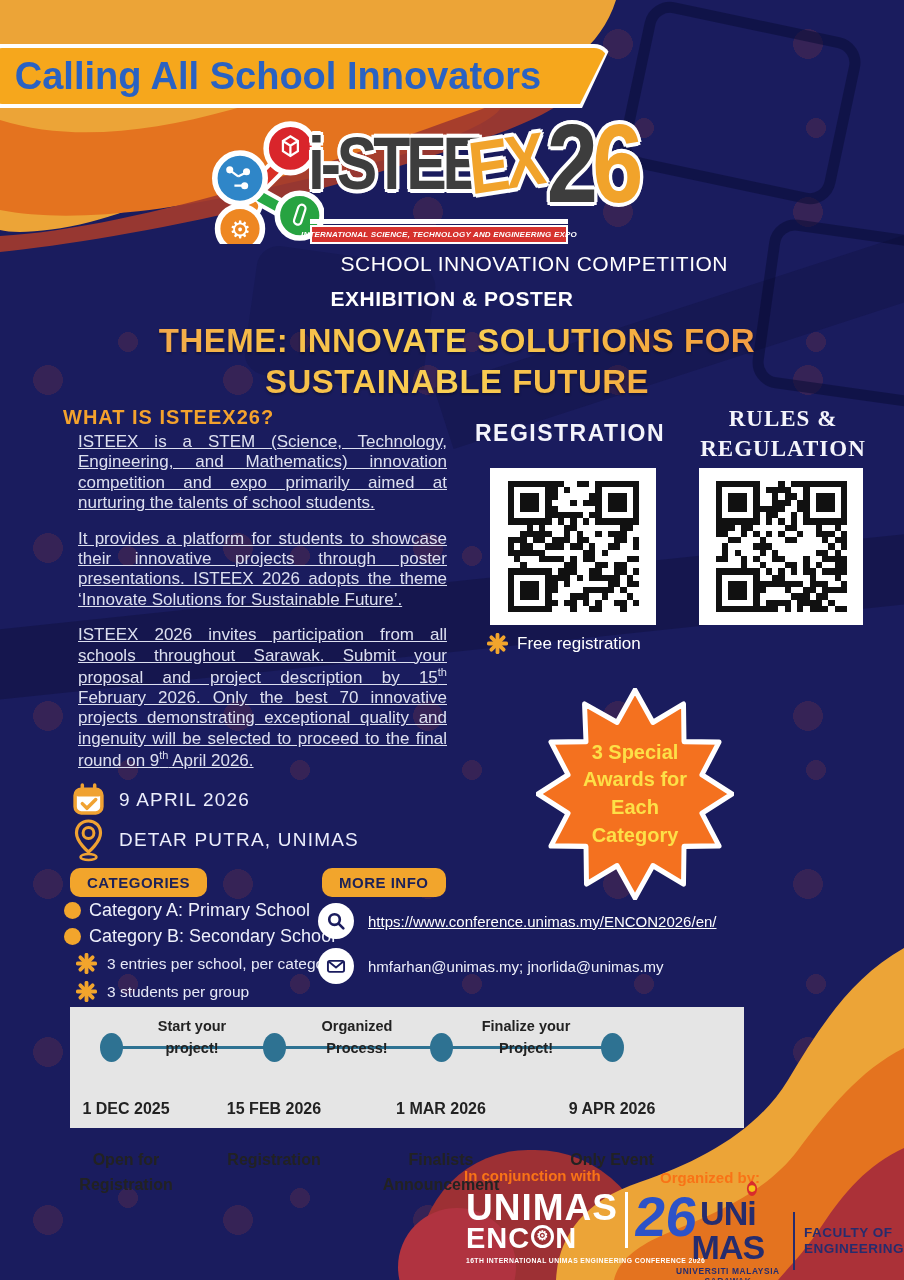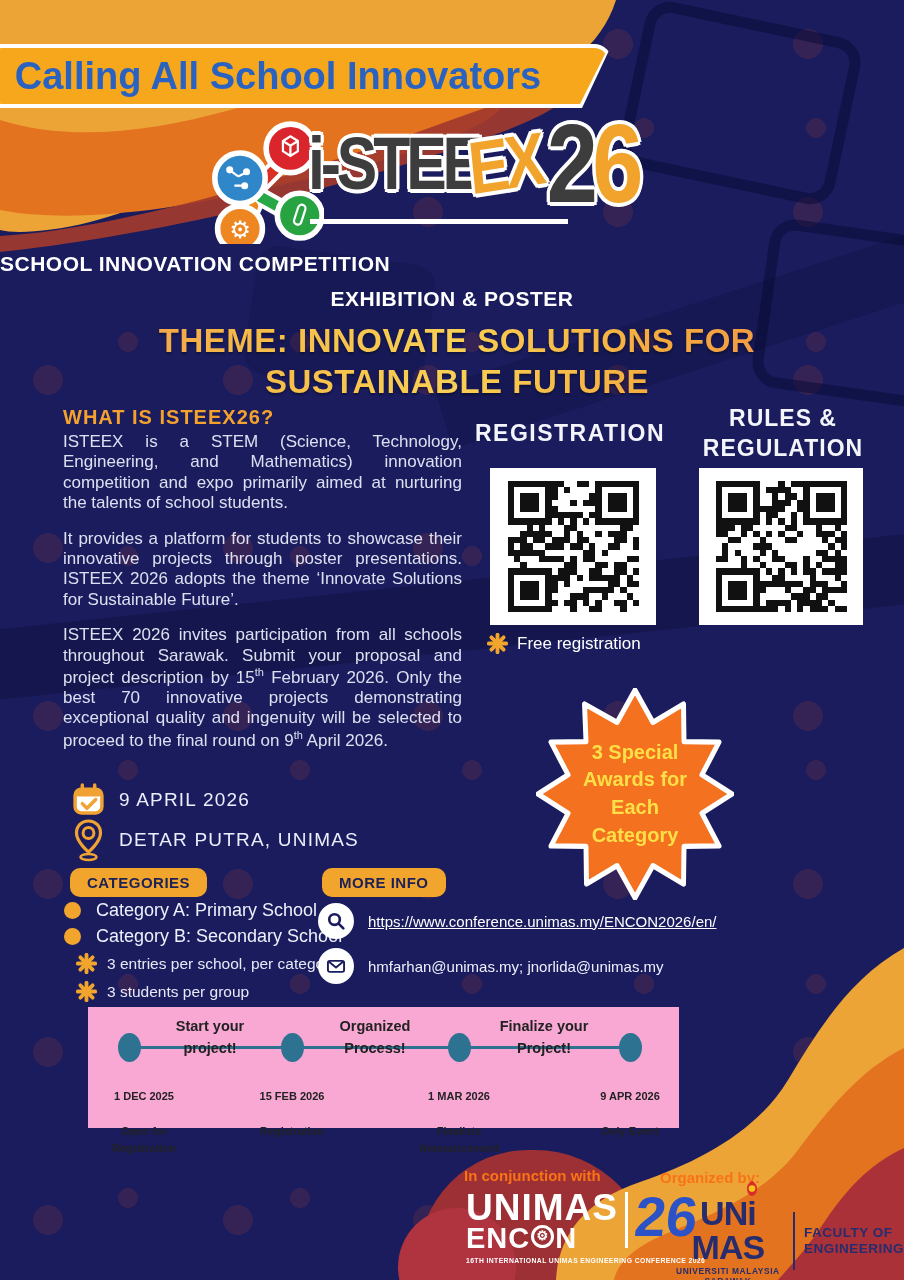--- a/index.html
+++ b/index.html
@@ -39,78 +39,78 @@
   .lt-amber{font-size:74px;font-weight:900;color:#f1a32b;letter-spacing:-5px;
     display:inline-block;transform:rotate(-7deg);margin-left:-12px;}
   .ly-dark{font-size:112px;font-weight:900;color:#3d3d3d;letter-spacing:-7px;vertical-align:-13px;margin-left:6px;}
   .ly-amber{font-size:112px;font-weight:900;color:#f1a32b;letter-spacing:-7px;vertical-align:-13px;}
   .logo-bar{position:absolute;left:98px;bottom:30px;width:258px;height:5px;background:#fff;}
   .logo-ribbon{position:absolute;left:98px;bottom:10px;width:258px;height:19px;background:#d6322e;
     border:2px solid #fff;display:flex;align-items:center;justify-content:center;}
   .logo-ribbon span{font-size:8px;font-weight:800;font-style:italic;color:#fff;white-space:nowrap;letter-spacing:.2px;}
 
   
-  .sub1{position:absolute;left:0;top:252px;width:728px;text-align:left;color:#fff;
-    font-size:21px;font-weight:700;letter-spacing:.5px;}
+  .sub1{position:absolute;left:0;top:252px;width:728px;text-align:right;color:#fff;
+    font-size:21px;font-weight:400;letter-spacing:.5px;}
   .sub2{position:absolute;left:0;top:287px;width:904px;text-align:center;color:#fff;
     font-size:21px;font-weight:800;letter-spacing:.5px;}
   .theme{position:absolute;left:0;top:320px;width:904px;text-align:center;
     font-size:33px;font-weight:800;line-height:1.25;white-space:pre-line;letter-spacing:.5px;
     background:linear-gradient(90deg,#ee8850 0%,#f6bb47 28%,#f9d054 50%,#f4a93e 74%,#ee8850 100%);
     -webkit-background-clip:text;background-clip:text;color:transparent;
     filter:drop-shadow(0 2px 1px rgba(0,0,0,.35));padding-left:10px;}
 
   
   .about-h{position:absolute;left:63px;top:406px;color:#f4a22d;font-size:20px;font-weight:800;letter-spacing:1px;}
   .about{position:absolute;left:63px;top:432px;width:399px;color:#dde0f0;
     font-size:17px;line-height:1.2;text-align:justify;}
-  .about p{margin:0 0 15px;}
+  .about p{margin:0 15px 15px;text-decoration:underline;}
   .about sup{font-size:11px;}
 
   
   .ev-row{position:absolute;display:flex;align-items:center;gap:14px;}
   .ev-row span{color:#eceefc;font-size:19px;letter-spacing:1.2px;}
 
   
   .reg-h{position:absolute;left:470px;top:420px;width:200px;text-align:center;color:#f4f4fb;
     font-size:23px;font-weight:600;letter-spacing:1.5px;}
   .rules-h{position:absolute;left:688px;top:404px;width:190px;text-align:center;color:#f4f4fb;
-    font-size:23px;font-weight:600;letter-spacing:1px;line-height:1.3;white-space:pre-line;}
+    font-size:23px;font-weight:600;letter-spacing:1px;line-height:1.3;white-space:pre-line;font-family:Liberation Serif, serif;}
   .qr-box{position:absolute;background:#fff;display:flex;align-items:center;justify-content:center;}
   .free-row{position:absolute;left:487px;top:633px;display:flex;align-items:center;gap:9px;}
   .free-row span{color:#fff;font-size:17px;}
 
   
   .star-wrap{position:absolute;left:536px;top:688px;width:198px;height:212px;}
   .star-wrap svg{position:absolute;inset:0;}
   .star-text{position:absolute;inset:0;display:flex;align-items:center;justify-content:center;
     text-align:center;color:#fde047;font-size:20px;font-weight:800;line-height:1.38;white-space:pre-line;}
 
   
   .pill{position:absolute;background:#f2a52c;border-radius:10px;padding:6px 17px;
     color:#1c2158;font-size:15px;font-weight:800;letter-spacing:.5px;}
-  .cat-row{position:absolute;display:flex;align-items:center;gap:15px;}
+  .cat-row{position:absolute;display:flex;align-items:center;gap:8px;}
   .cat-dot{width:17px;height:17px;border-radius:50%;background:#f2a52c;flex:none;}
   .cat-row > span{color:#eef0fb;font-size:18px;}
   .note-row{position:absolute;display:flex;align-items:center;gap:10px;}
   .note-row > span{color:#e7e9f7;font-size:15.5px;}
   .info-row{position:absolute;display:flex;align-items:center;gap:14px;}
   .info-circle{width:36px;height:36px;border-radius:50%;background:#fff;flex:none;
     display:flex;align-items:center;justify-content:center;}
   .info-link{color:#fff;font-size:15px;text-decoration:underline;}
   .info-mail{color:#eef0fb;font-size:15px;}
 
   
-  .timeline{position:absolute;left:88px;top:1007px;width:591px;height:121px;background:#f9a8d4;}
+  .timeline{position:absolute;left:70px;top:1007px;width:674px;height:121px;background:#e5e5e5;}
   .tl-line{position:absolute;left:41px;top:39px;width:501px;height:3px;background:#2e7292;}
   .tl-dot{position:absolute;top:26px;width:23px;height:29px;border-radius:50%;background:#2e7292;}
   .tl-phase{position:absolute;top:8px;width:132px;text-align:center;color:#222;
     font-size:14.5px;font-weight:700;line-height:1.55;white-space:pre-line;}
   .tl-mile{position:absolute;top:63px;width:124px;text-align:center;color:#222;
-    font-size:11px;font-weight:700;line-height:1.6;white-space:pre-line;}
+    font-size:16px;font-weight:700;line-height:1.6;white-space:pre-line;}
 
   
   .foot-label{position:absolute;color:#f97316;font-size:15px;font-weight:700;}
   .encon{position:absolute;left:466px;top:1190px;width:270px;}
   .encon-row{display:flex;align-items:flex-start;}
   .encon-names{line-height:.95;}
   .encon-l1{color:#fff;font-size:37px;font-weight:800;letter-spacing:1px;}
   .encon-l2{color:#fff;font-size:29px;font-weight:800;letter-spacing:1px;display:flex;}
   .gear-o{display:inline-flex;width:23px;height:23px;border:3px solid #fff;border-radius:50%;
     align-items:center;justify-content:center;color:#fff;font-size:13px;margin:0 1px;}
@@ -180,20 +180,23 @@
           <circle cx="35" cy="70" r="2.6" fill="#fff"></circle>
         <path d="M76,22 l8,-5 8,5 v11 l-8,5 -8,-5 z M76,22 l8,5 8,-5 M84,27 v11"></path>
         <rect x="90" y="90" width="8" height="22" rx="4" transform="rotate(18 94 101)"></rect>
       </g>
       <text x="30" y="126" font-size="26" text-anchor="middle" fill="#fff">⚙</text>
     </svg>
     <div class="logo-text outlined">
       <span class="lt-dark">i-STEE</span><span class="lt-amber">EX</span><span class="ly-dark">2</span><span class="ly-amber">6</span>
     </div>
     <div class="logo-bar"></div>
+    <div class="logo-ribbon">
+      <span>INTERNATIONAL SCIENCE, TECHNOLOGY AND ENGINEERING EXPO</span>
+    </div>
   </div>
 
   <div class="sub1">SCHOOL INNOVATION COMPETITION</div>
   <div class="sub2">EXHIBITION &amp; POSTER</div>
   <div class="theme">THEME: INNOVATE SOLUTIONS FOR
 SUSTAINABLE FUTURE</div>
 
   <div class="about-h">WHAT IS ISTEEX26?</div>
   <div class="about">
     <p>ISTEEX is a STEM (Science, Technology, Engineering, and Mathematics) innovation competition and expo primarily aimed at nurturing the talents of school students.</p>

